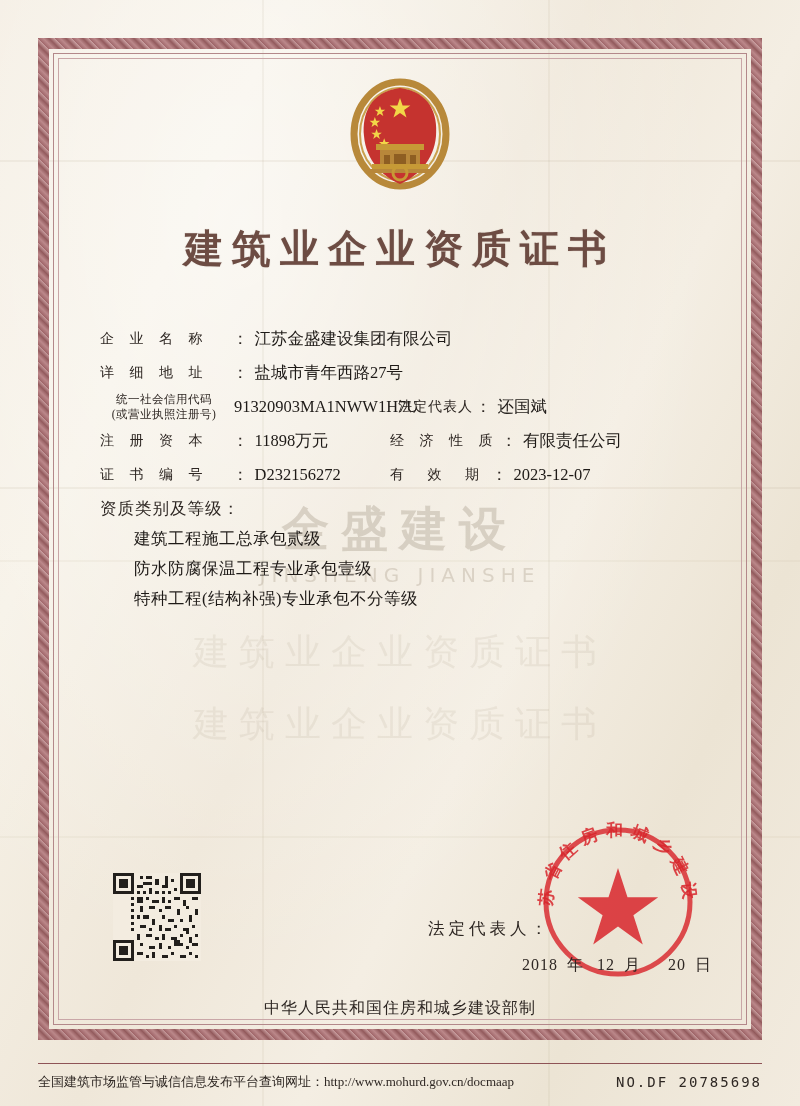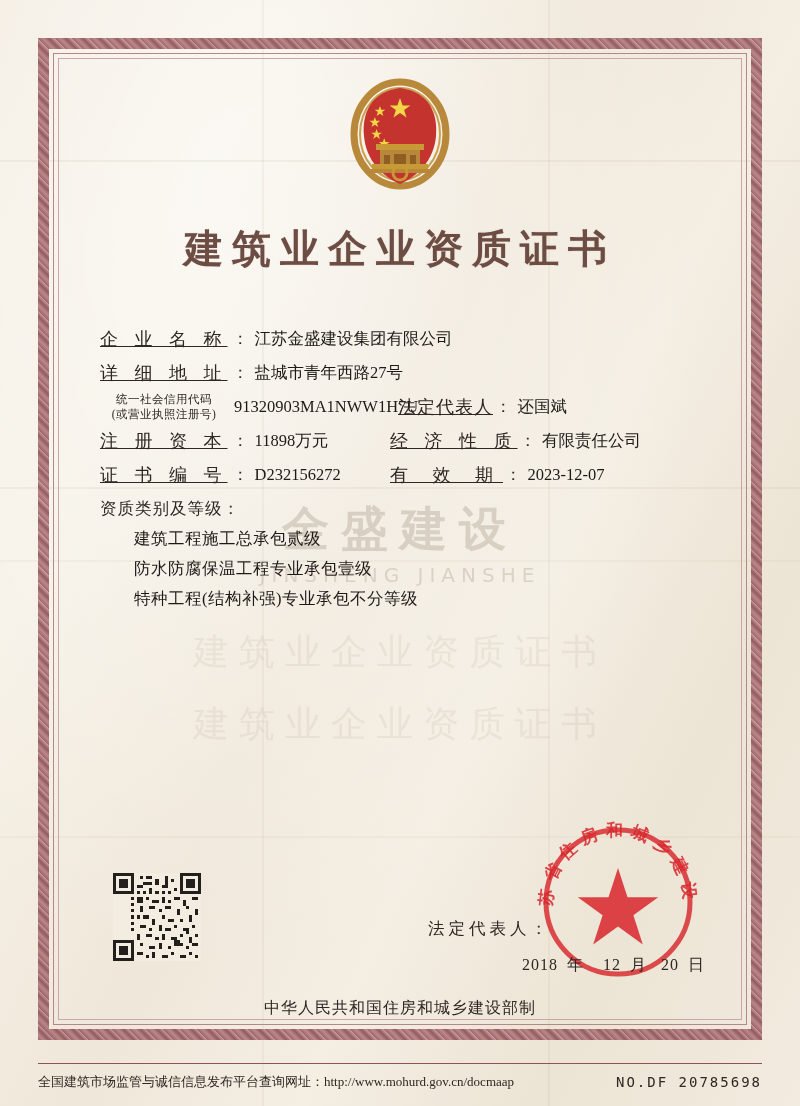--- a/index.html
+++ b/index.html
@@ -146,24 +146,23 @@
     color: #2e2723;
   }
   .frow {
     position: relative;
     height: 34px;
     display: flex;
     align-items: center;
   }
   .flabel {
     color: #2e2723;
-    font-size: 18px;
+    font-size: 14px;
     letter-spacing: 6px;
     white-space: nowrap;
-    text-decoration: underline;
   }
   .flabel.tight { letter-spacing: 1px; }
   .fcolon {
     margin-left: 2px;
     margin-right: 6px;
   }
   .fvalue {
     color: #1e1a17;
     font-size: 16.5px;
     letter-spacing: 0px;
@@ -504,23 +503,23 @@
         <textPath href="#sealArcTop" startOffset="50%" text-anchor="middle" letter-spacing="7">江苏省住房和城乡建设厅</textPath>
       </text>
     </svg>
   </div>
 
   <div class="issuer-row">法定代表人：</div>
 
   <div class="date-row">
     <span>2018</span>
     <span>年</span>
-    <span style="margin-left:12px;">12</span>
+    <span style="margin-left:6px;">12</span>
     <span>月</span>
-    <span style="margin-left:7px;">20</span>
+    <span style="margin-left:20px;">20</span>
     <span>日</span>
   </div>
 
   <div class="dept">中华人民共和国住房和城乡建设部制</div>
 
   <div class="footer-line"></div>
   <div class="footer">
     <span class="f-left">全国建筑市场监管与诚信信息发布平台查询网址：http://www.mohurd.gov.cn/docmaap</span>
     <span class="f-right">NO.DF 20785698</span>
   </div>

